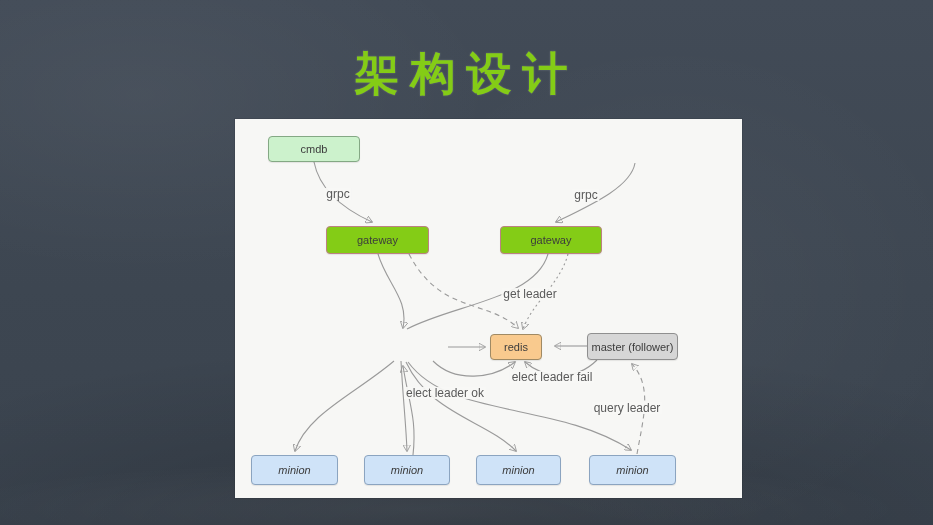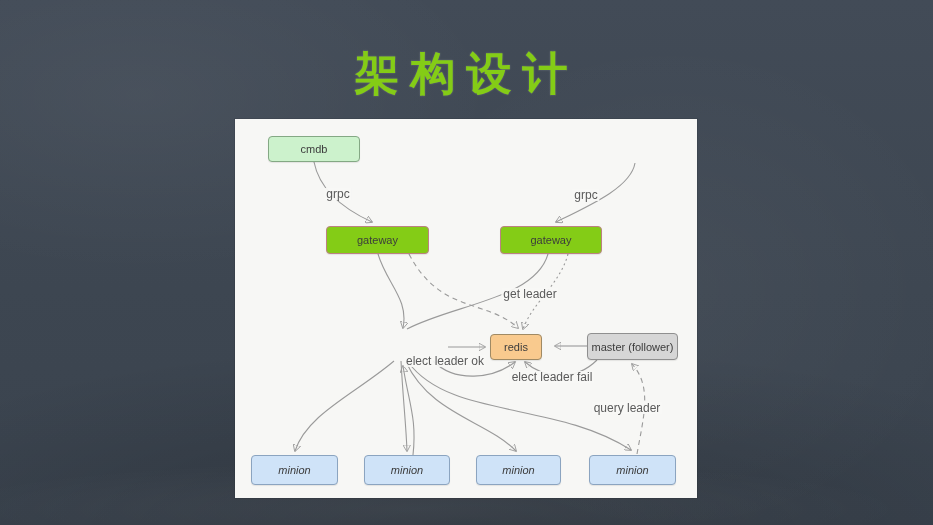--- a/index.html
+++ b/index.html
@@ -17,21 +17,21 @@
   .slide-title{
     position:absolute;top:44px;left:0;width:100%;
     text-align:center;
     font-family:"Liberation Serif","DejaVu Serif",serif;
     font-size:45px;font-weight:700;color:#84cc16;
     letter-spacing:11px;
     text-shadow:0 0 2px rgba(255,255,255,0.25);
   }
   .panel{
     position:absolute;left:235px;top:119px;width:462px;height:379px;
-    background:#f7f7f5;box-shadow:0 0 0 1px rgba(0,0,0,0.08);
+    background:#f7f7f5;box-shadow:0 0 0 1px rgba(0,0,0,0.08);padding-left:45px;
   }
   .edges-svg{position:absolute;left:0;top:0;width:462px;height:379px;}
   .edges-svg path{fill:none;stroke:#9a9a9a;stroke-width:1.1px;}
   .edges-svg path.dashed{stroke-dasharray:5 4;}
   .edges-svg path.dotted{stroke-dasharray:2 3;}
   .node{
     position:absolute;box-sizing:border-box;
     display:flex;align-items:center;justify-content:center;
     font-size:11px;color:#3c3c3c;
     border-radius:4px;border:1px solid #999;
@@ -86,17 +86,17 @@
   <div class="node orange" style="left:255px;top:215px;width:52px;height:26px;">redis</div>
   <div class="node gray" style="left:352px;top:214px;width:91px;height:27px;">master (follower)</div>
   <div class="node blue" style="left:16px;top:336px;width:87px;height:30px;">minion</div>
   <div class="node blue" style="left:129px;top:336px;width:86px;height:30px;">minion</div>
   <div class="node blue" style="left:241px;top:336px;width:85px;height:30px;">minion</div>
   <div class="node blue" style="left:354px;top:336px;width:87px;height:30px;">minion</div>
 
   <span class="edge-label" style="left:103px;top:75px;">grpc</span>
   <span class="edge-label" style="left:351px;top:76px;">grpc</span>
   <span class="edge-label" style="left:295px;top:175px;">get leader</span>
-  <span class="edge-label" style="left:210px;top:242px;">elect leader ok</span>
+  <span class="edge-label" style="left:210px;top:274px;">elect leader ok</span>
   <span class="edge-label" style="left:317px;top:258px;">elect leader fail</span>
   <span class="edge-label" style="left:392px;top:289px;">query leader</span>
 
 </div>
 
 </body></html>

